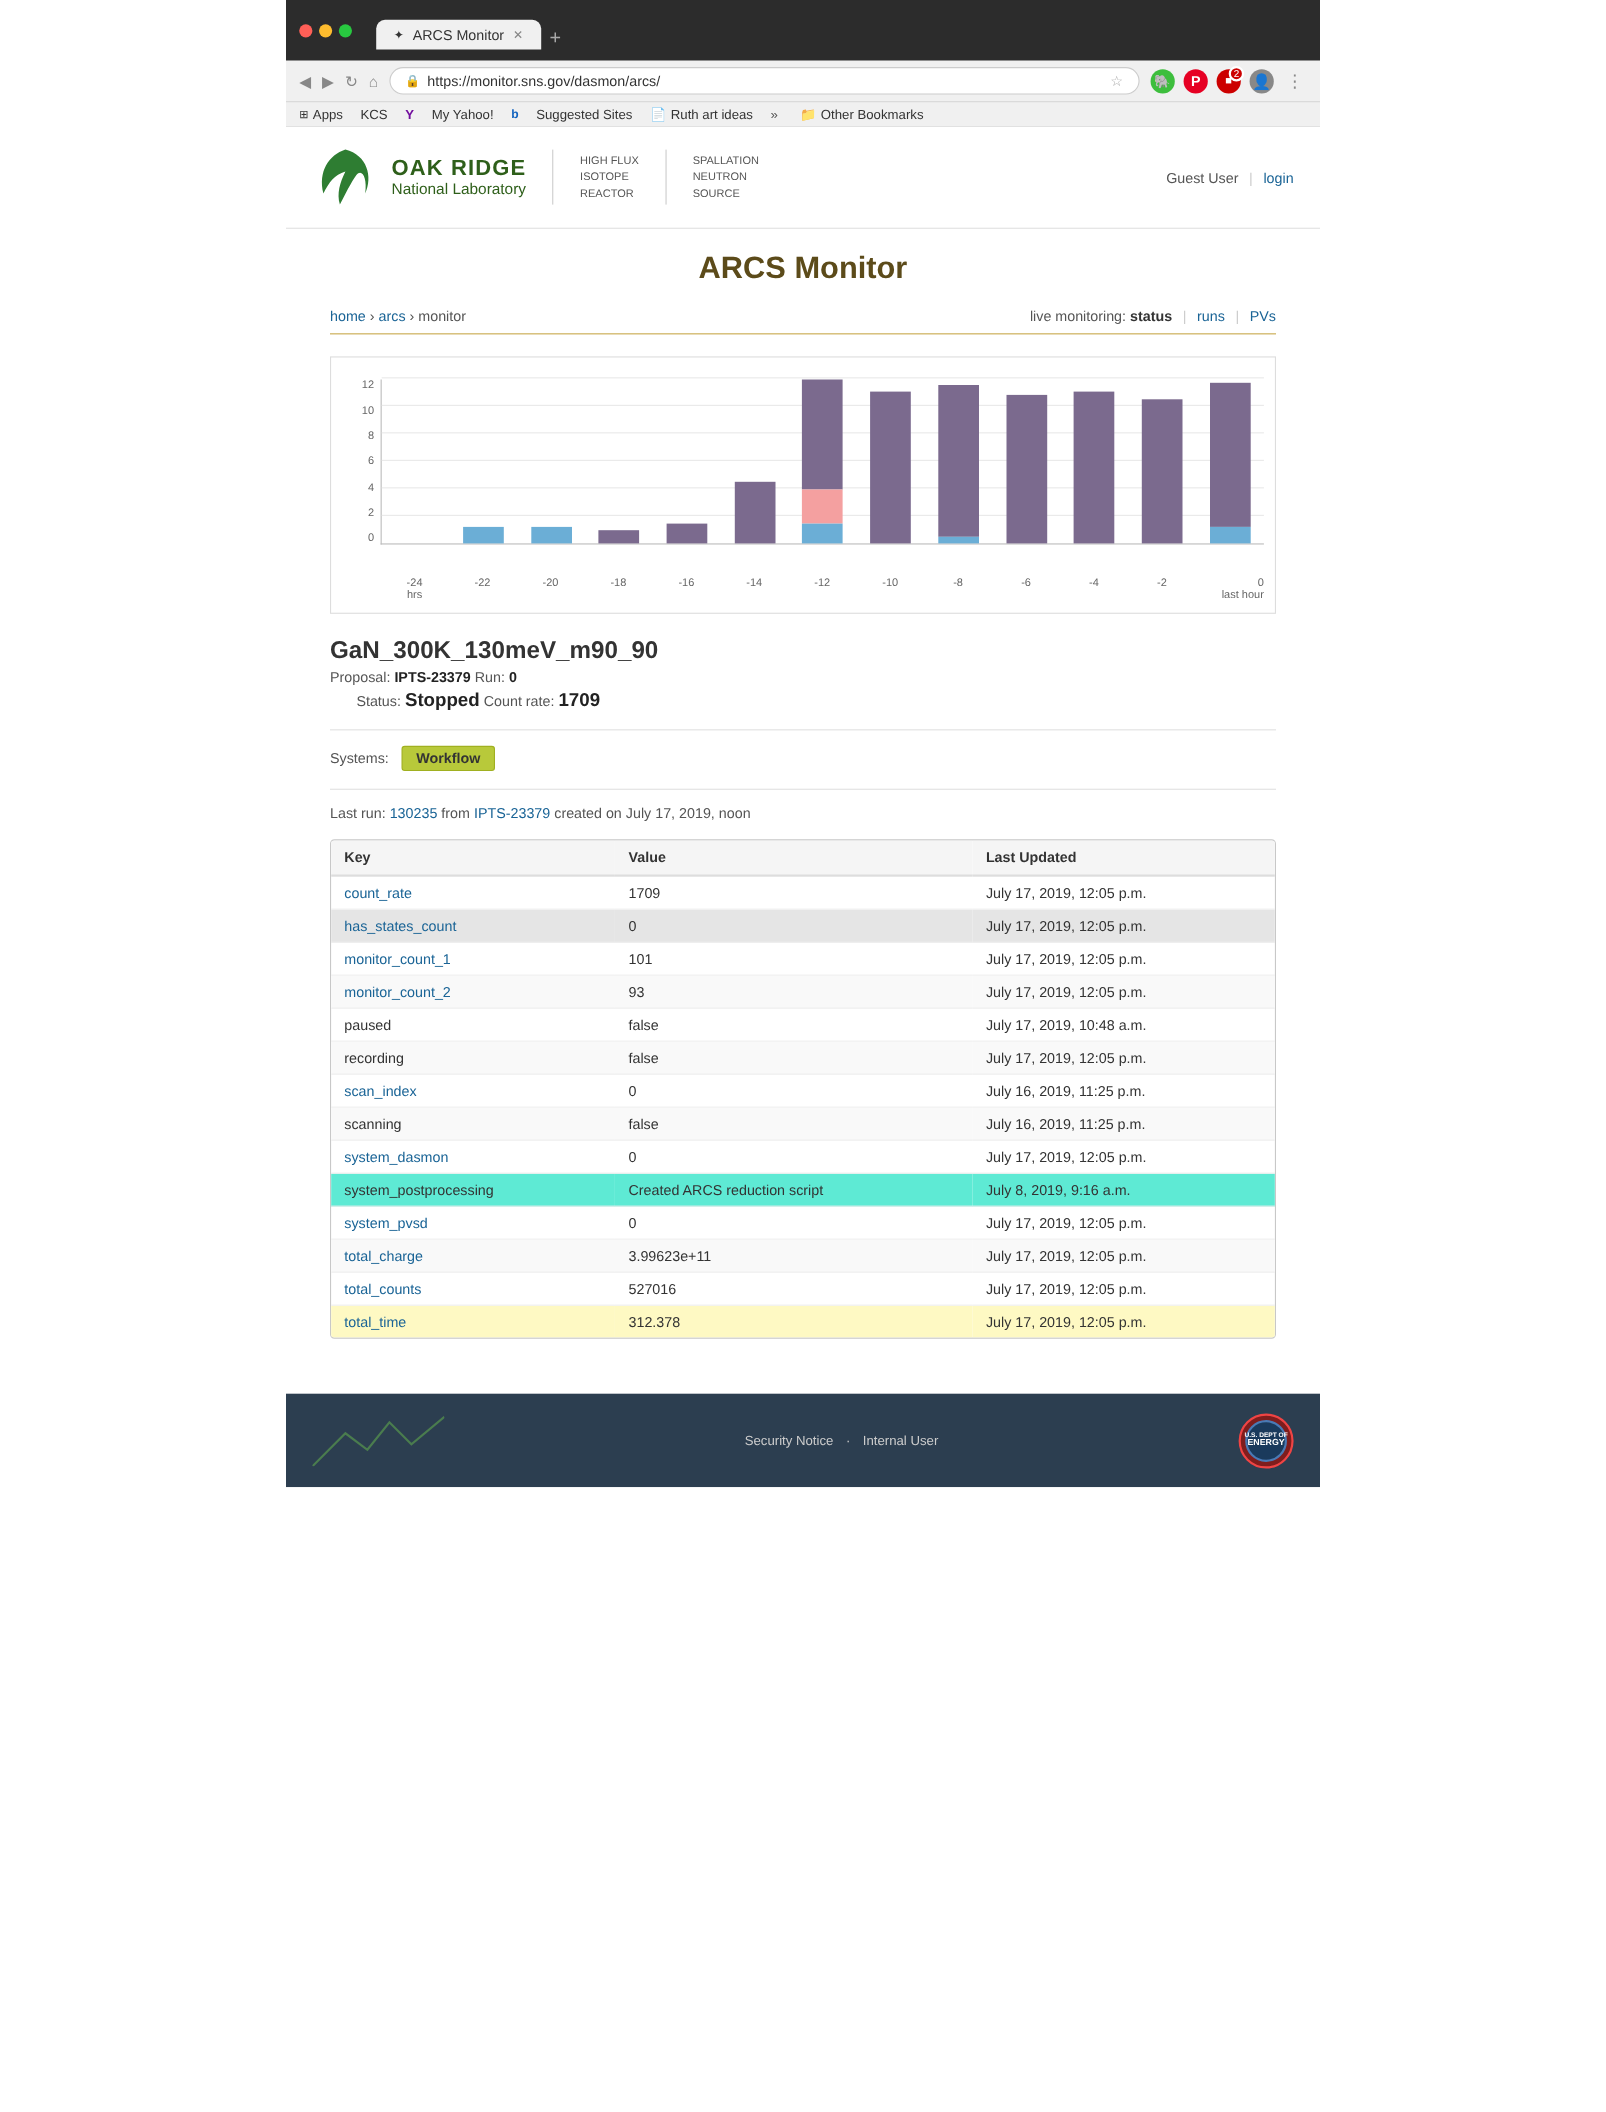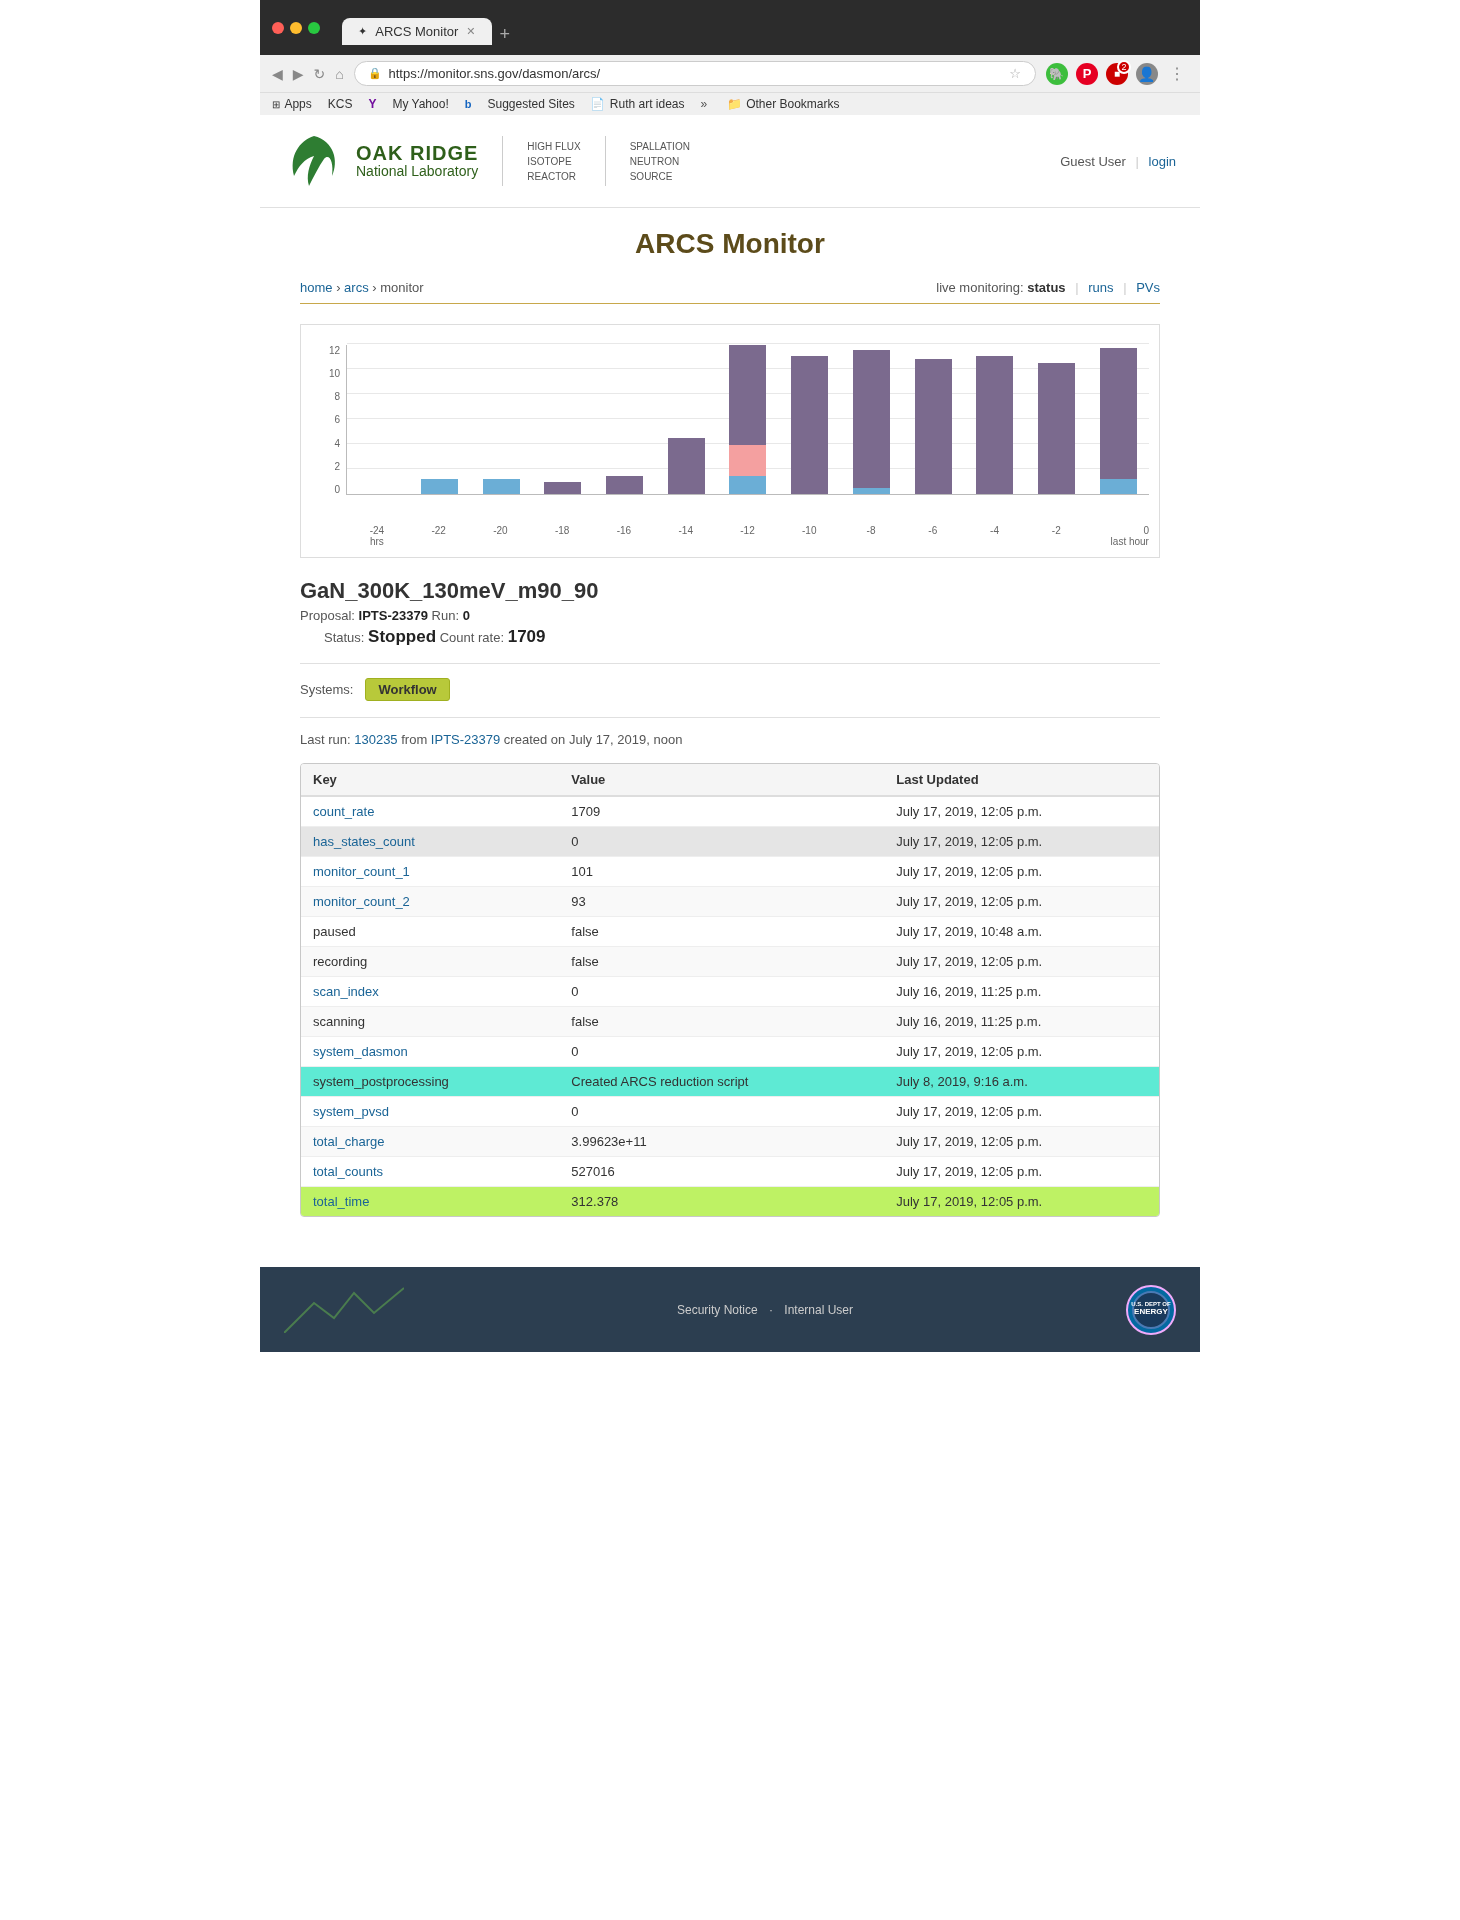--- a/index.html
+++ b/index.html
@@ -330,22 +330,22 @@
       font-size: 12px;
     }
     .footer-doe {
       display: flex;
       align-items: center;
       gap: 8px;
     }
     .doe-logo-circle {
       width: 50px; height: 50px;
       border-radius: 50%;
-      background: #0369a1;
-      border: 2px solid #f0abfc;
+      background: #7f1d1d;
+      border: 2px solid #ef4444;
       display: flex; align-items: center; justify-content: center;
       font-size: 8px; color: #fff; text-align: center;
     }
   </style>
 </head>
 <body>
 
 <div class="browser-chrome">
   <div class="title-bar">
     <div class="traffic-lights">
@@ -653,21 +653,21 @@
             <tr style="background: rgb(249, 249, 249);">
               <td><a href="#" style="color: rgb(26, 100, 150); text-decoration: none;">total_charge</a></td>
               <td>3.99623e+11</td>
               <td>July 17, 2019, 12:05 p.m.</td>
             </tr>
             <tr>
               <td><a href="#" style="color: rgb(26, 100, 150); text-decoration: none;">total_counts</a></td>
               <td>527016</td>
               <td>July 17, 2019, 12:05 p.m.</td>
             </tr>
-            <tr style="background: #bef264;">
+            <tr style="background: #fef9c3;">
               <td><a href="#" style="color: rgb(26, 100, 150); text-decoration: none;">total_time</a></td>
               <td>312.378</td>
               <td>July 17, 2019, 12:05 p.m.</td>
             </tr>
           </tbody>
       </table>
     </div>
   </div>
 
   <div class="site-footer">

